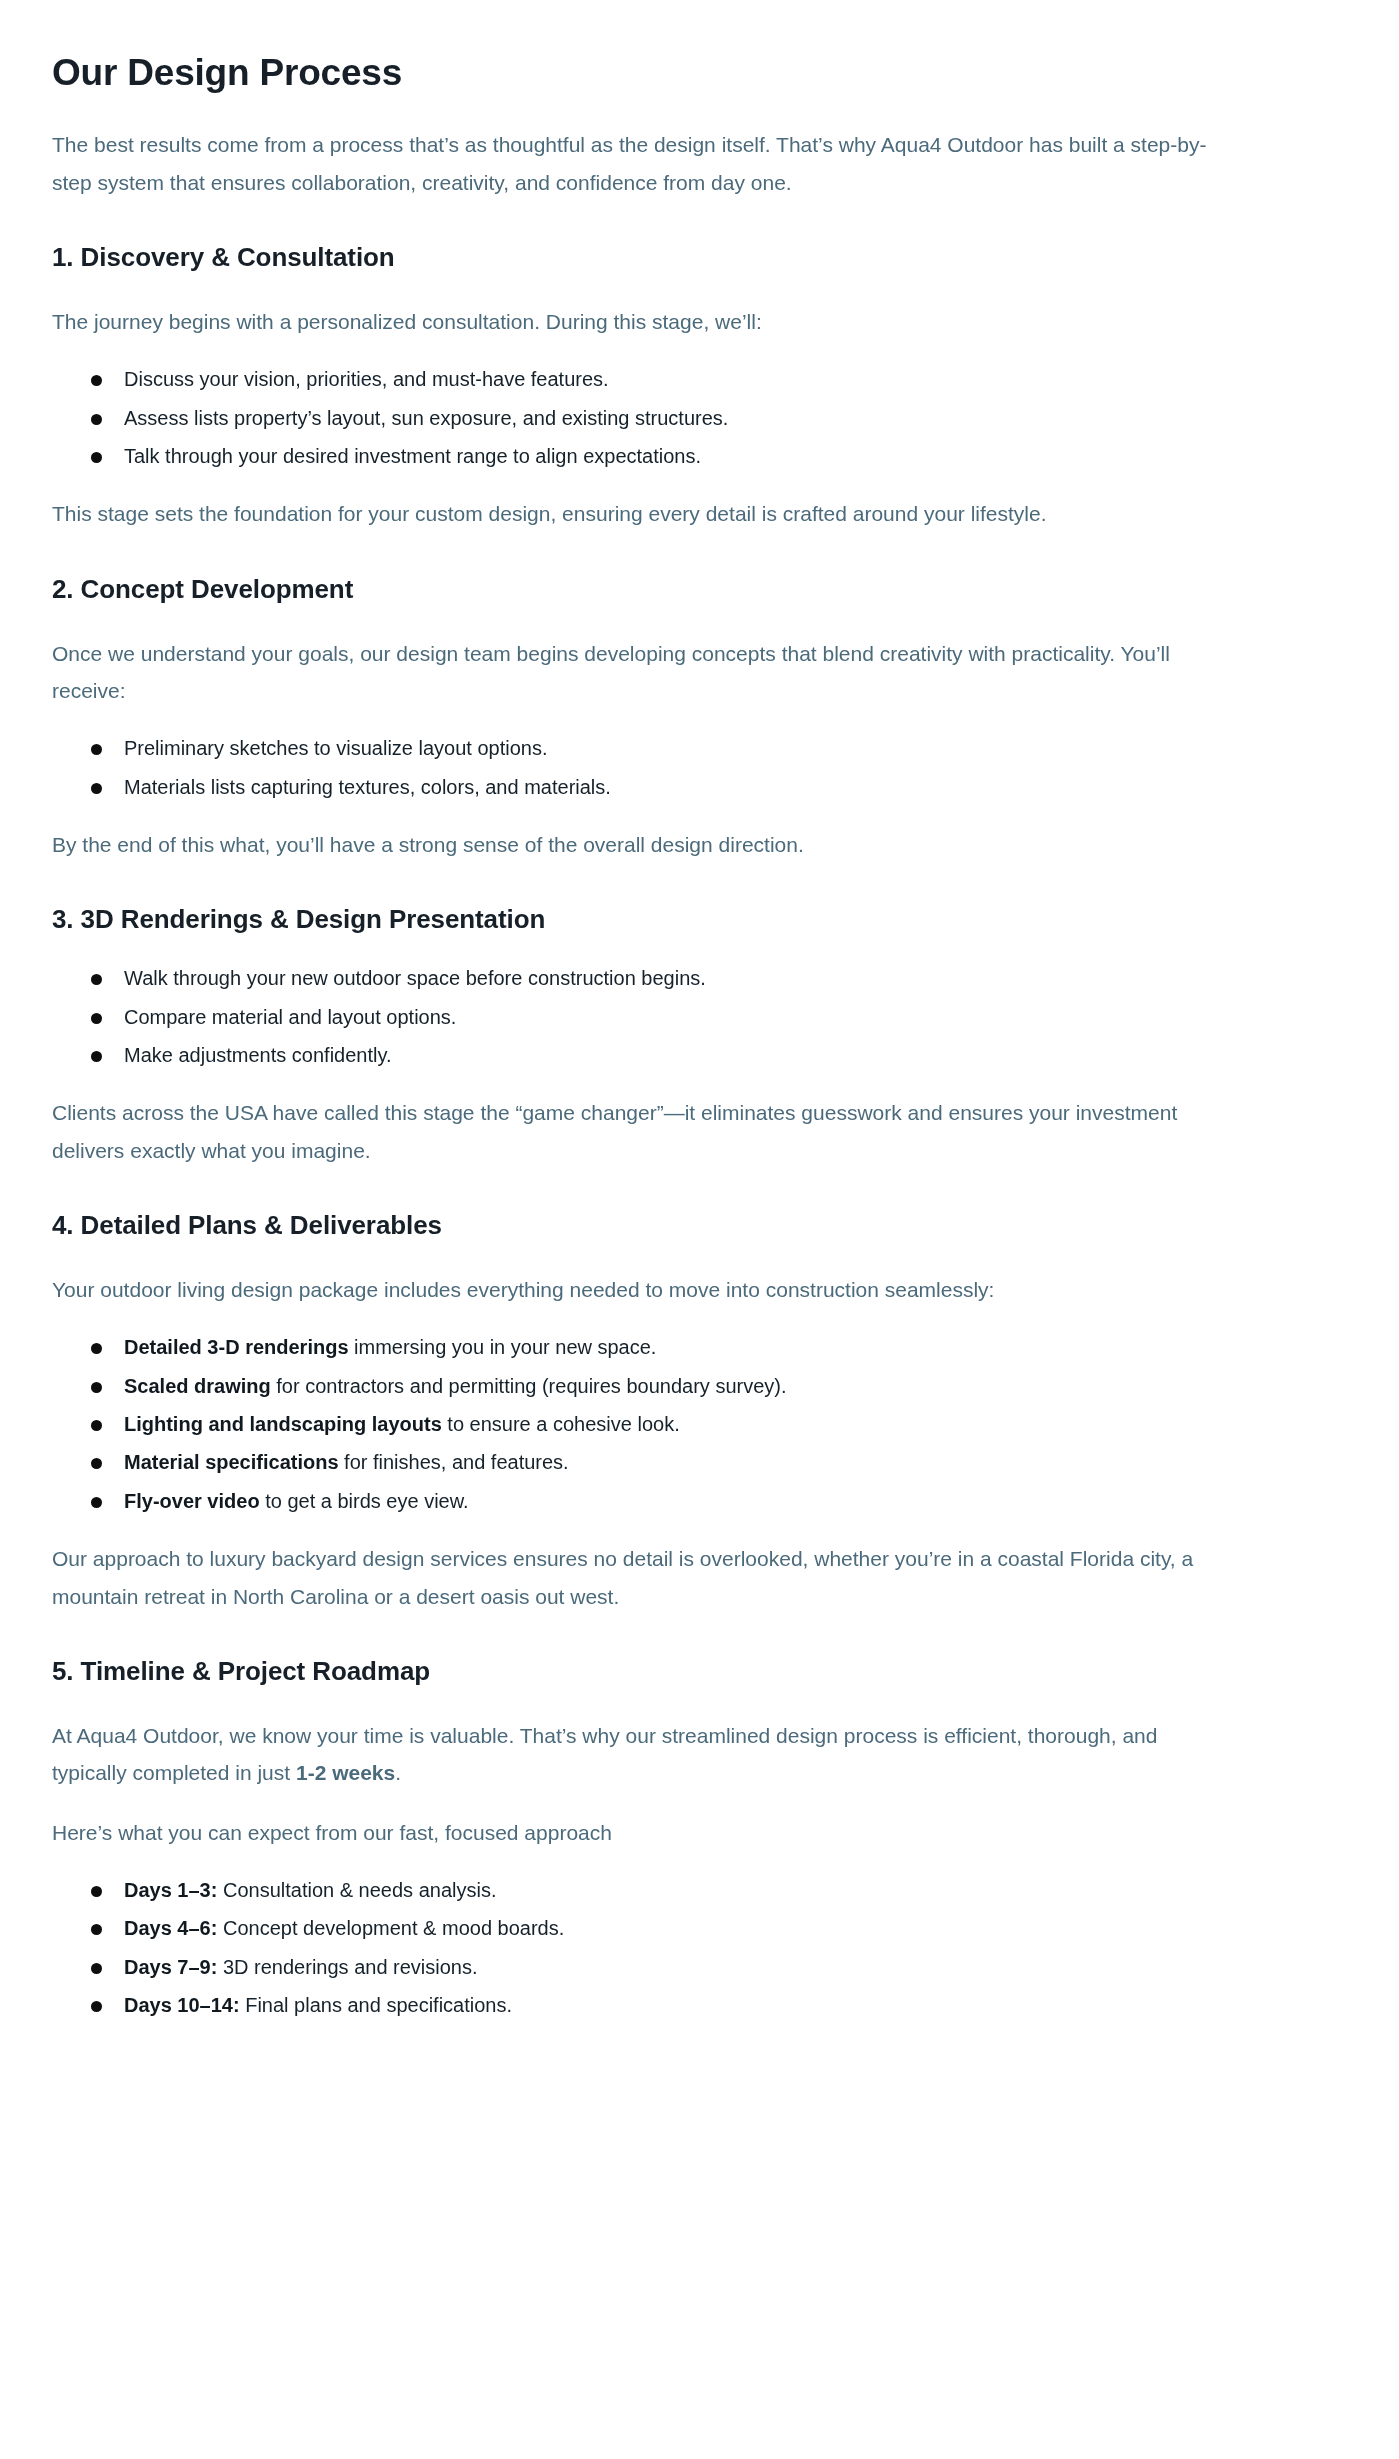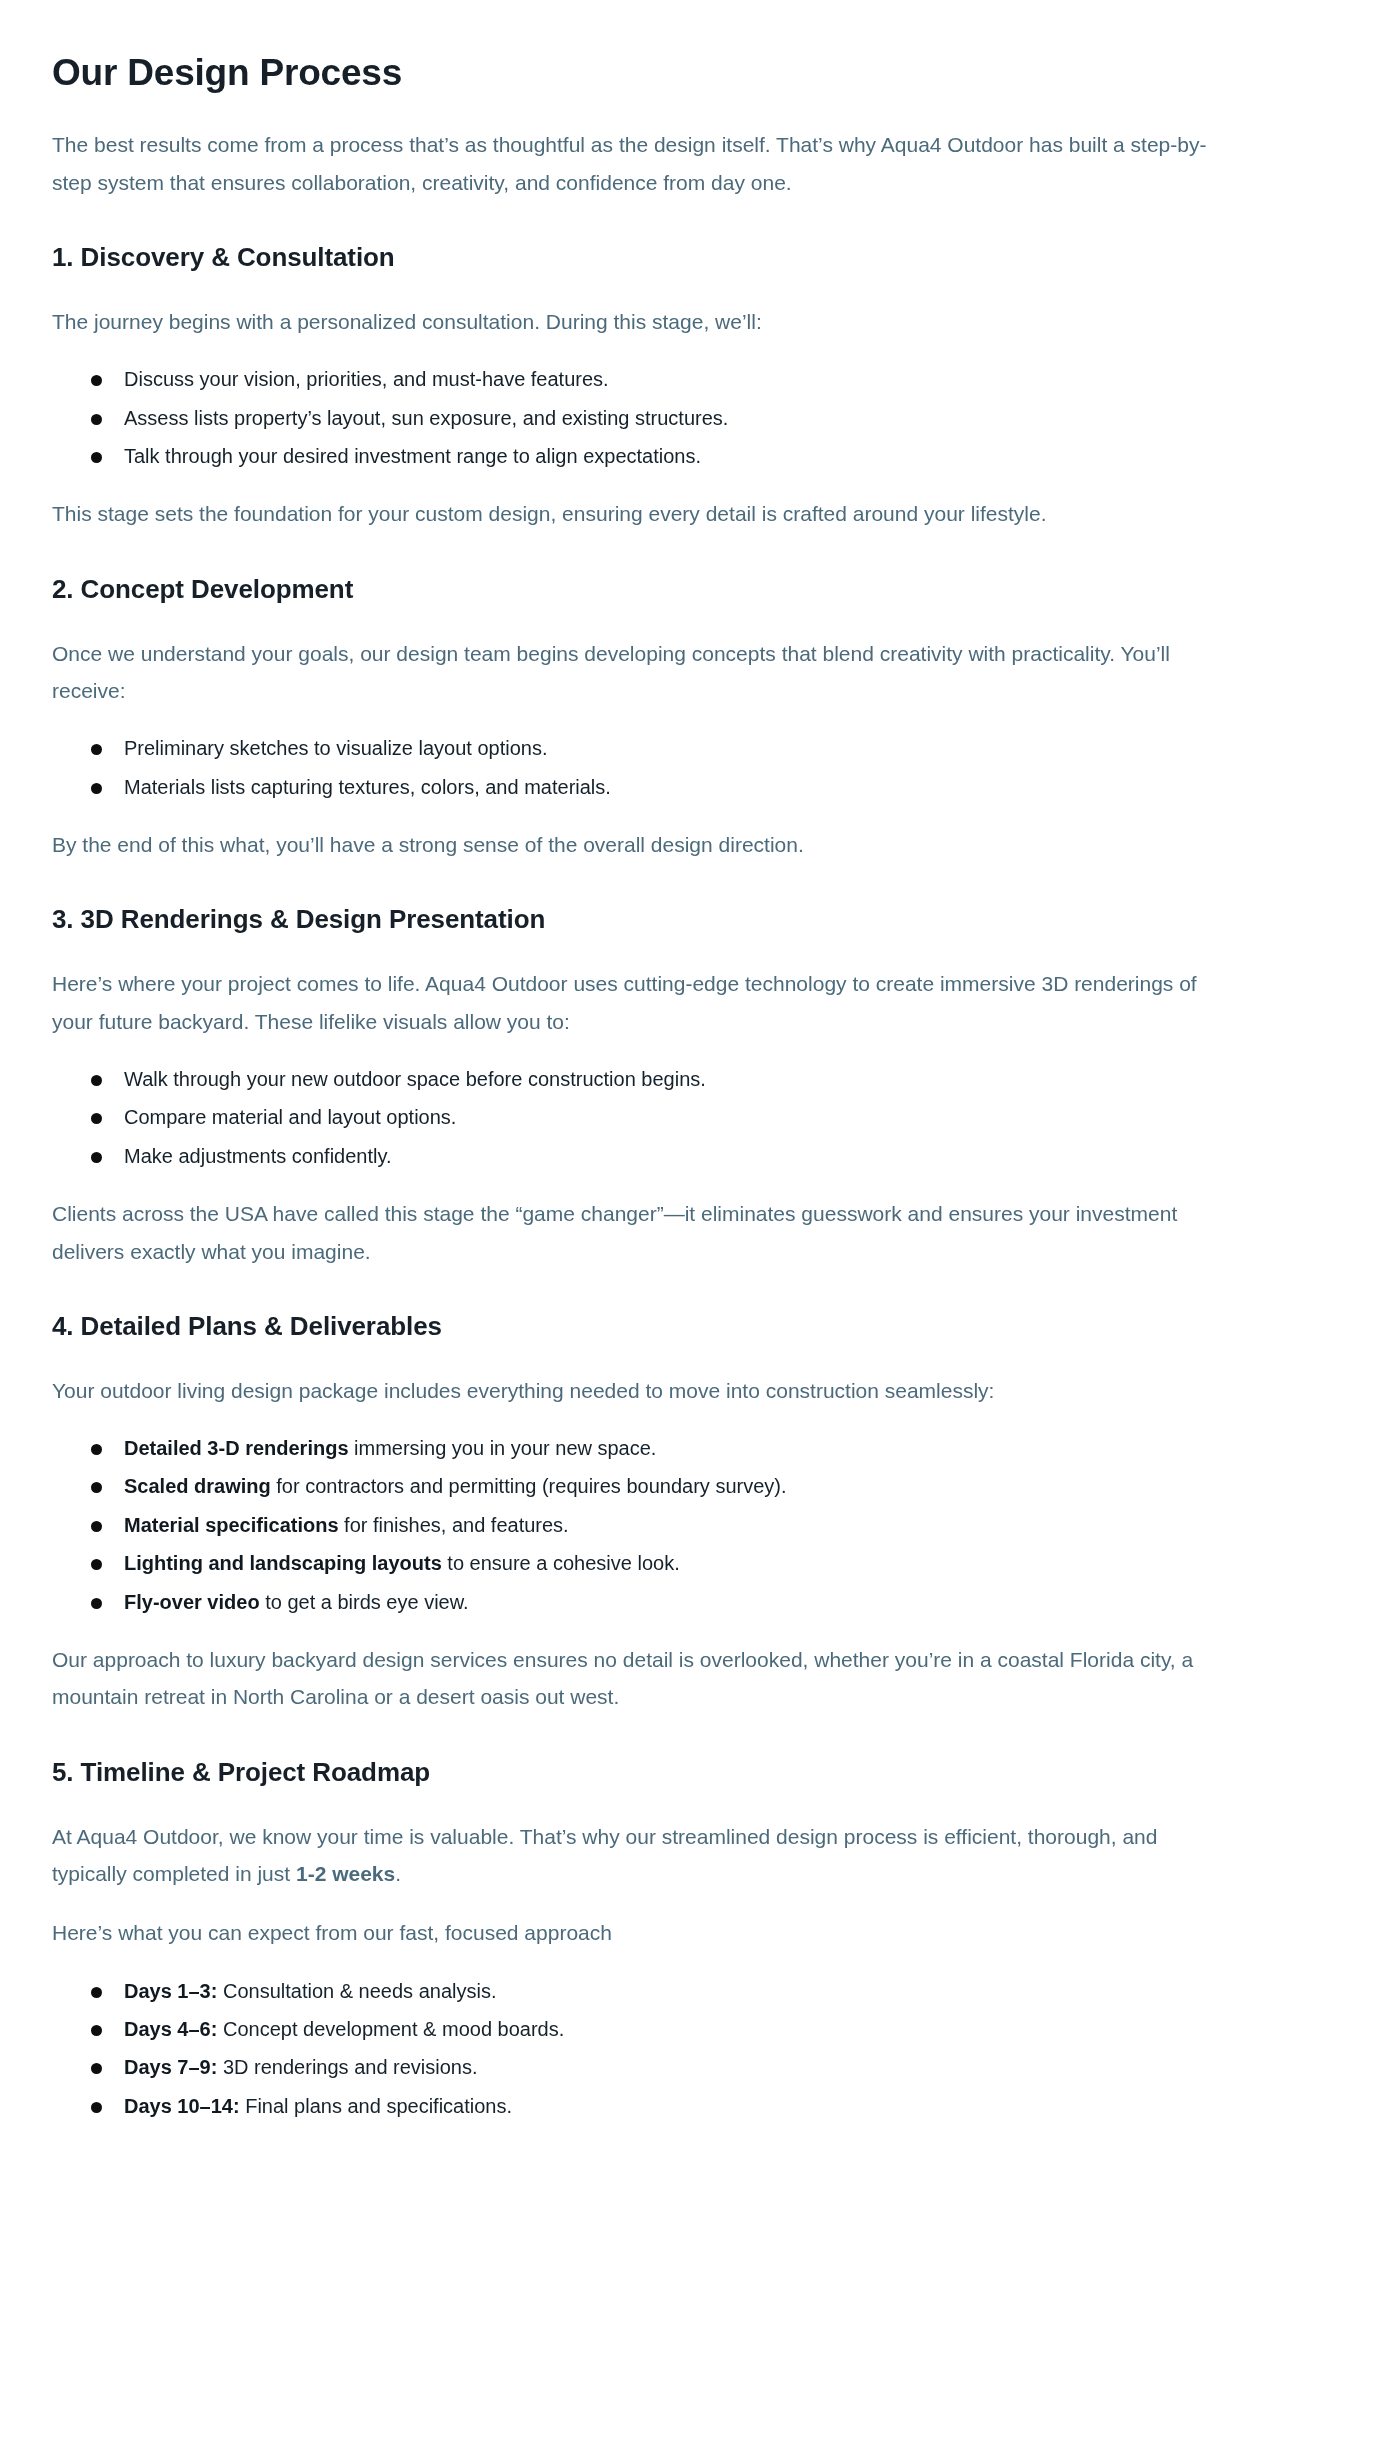--- a/index.html
+++ b/index.html
@@ -102,37 +102,36 @@
     <p class="body-text">Once we understand your goals, our design team begins developing concepts that blend creativity with practicality. You’ll receive:</p>
     <ul class="bullets">
       <li><span class="lead"></span><span>Preliminary sketches to visualize layout options.</span></li>
       <li><span class="lead"></span><span>Materials lists capturing textures, colors, and materials.</span></li>
     </ul>
     <p class="body-text">By the end of this what, you’ll have a strong sense of the overall design direction.</p>
   </section>
 
   <section>
     <h2 class="section-title">3. 3D Renderings &amp; Design Presentation</h2>
-    <p class="body-text">Here’s where your project comes to life. Aqua4 Outdoor uses cutting-edge technology to create immersive 3D renderings of your future backyard. These lifelike visuals allow you to:</p>
     <ul class="bullets">
       <li><span class="lead"></span><span>Walk through your new outdoor space before construction begins.</span></li>
       <li><span class="lead"></span><span>Compare material and layout options.</span></li>
       <li><span class="lead"></span><span>Make adjustments confidently.</span></li>
     </ul>
     <p class="body-text">Clients across the USA have called this stage the “game changer”—it eliminates guesswork and ensures your investment delivers exactly what you imagine.</p>
   </section>
 
   <section>
     <h2 class="section-title">4. Detailed Plans &amp; Deliverables</h2>
     <p class="body-text">Your outdoor living design package includes everything needed to move into construction seamlessly:</p>
     <ul class="bullets">
       <li><span class="lead">Detailed 3-D renderings</span><span> immersing you in your new space.</span></li>
       <li><span class="lead">Scaled drawing</span><span> for contractors and permitting (requires boundary survey).</span></li>
+      <li><span class="lead">Lighting and landscaping layouts</span><span> to ensure a cohesive look.</span></li>
       <li><span class="lead">Material specifications</span><span> for finishes, and features.</span></li>
-      <li><span class="lead">Lighting and landscaping layouts</span><span> to ensure a cohesive look.</span></li>
       <li><span class="lead">Fly-over video</span><span> to get a birds eye view.</span></li>
     </ul>
     <p class="body-text">Our approach to luxury backyard design services ensures no detail is overlooked, whether you’re in a coastal Florida city, a mountain retreat in North Carolina or a desert oasis out west.</p>
   </section>
 
   <section>
     <h2 class="section-title">5. Timeline &amp; Project Roadmap</h2>
     <p class="body-text"><span>At Aqua4 Outdoor, we know your time is valuable. That’s why our streamlined design process is efficient, thorough, and typically completed in just </span><b>1-2 weeks</b><span>.</span></p>
     <p class="body-text">Here’s what you can expect from our fast, focused approach</p>
     <ul class="bullets">

